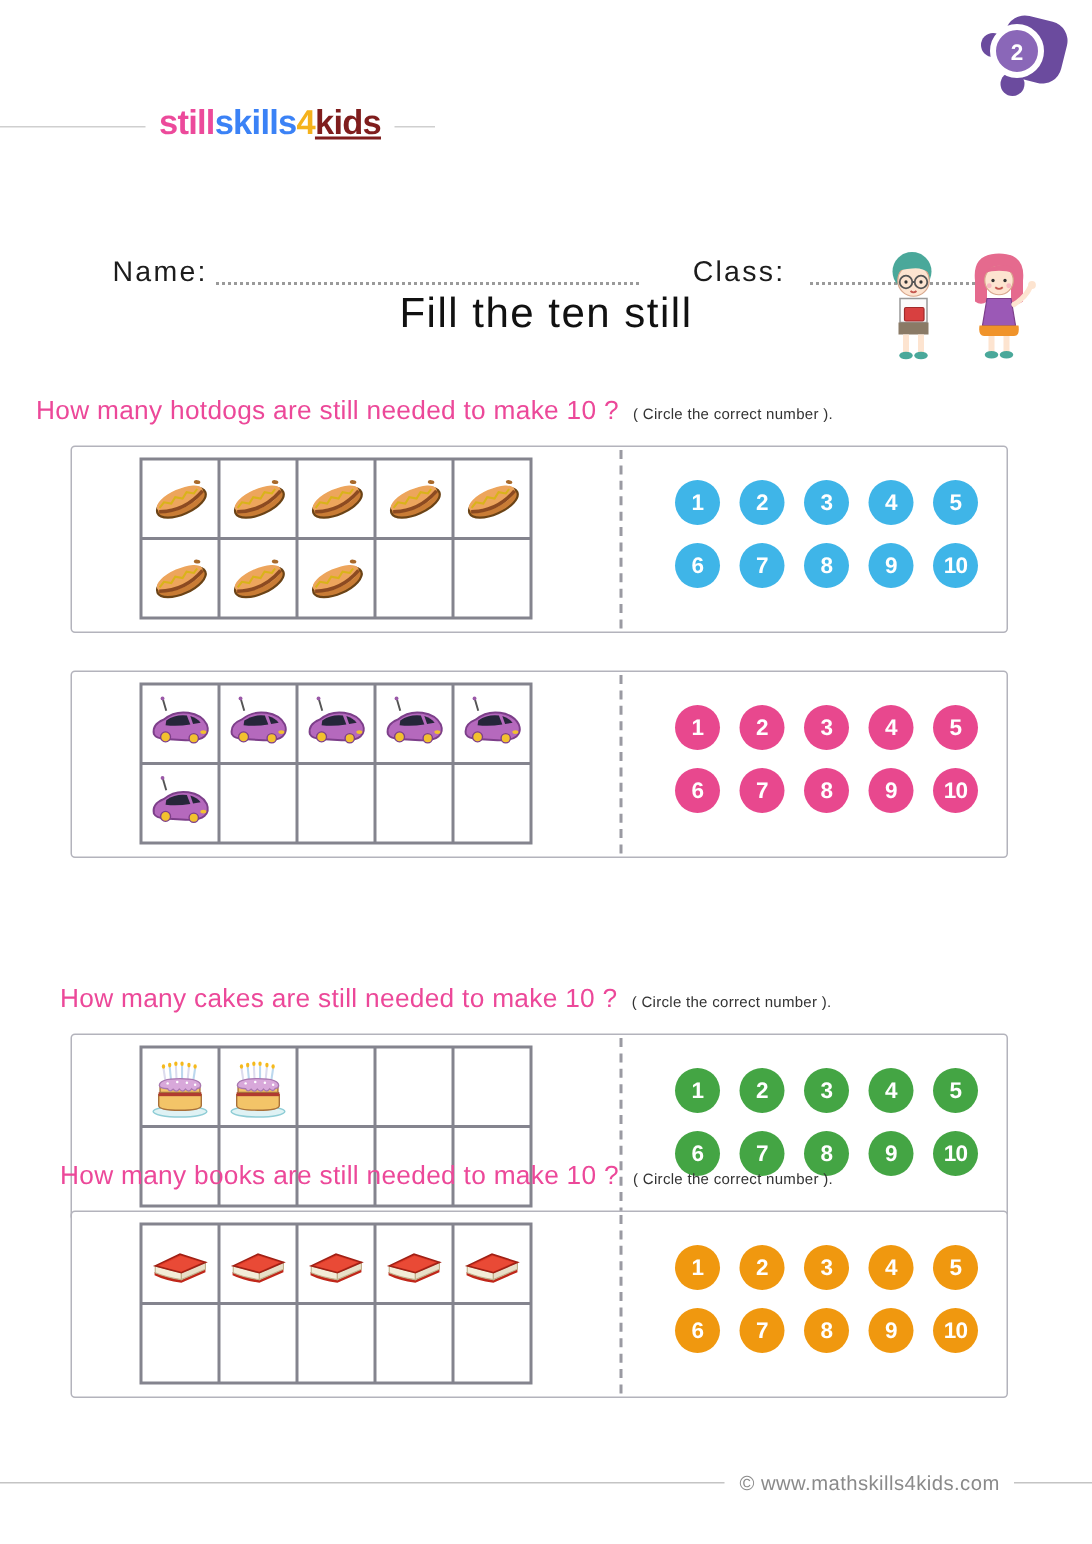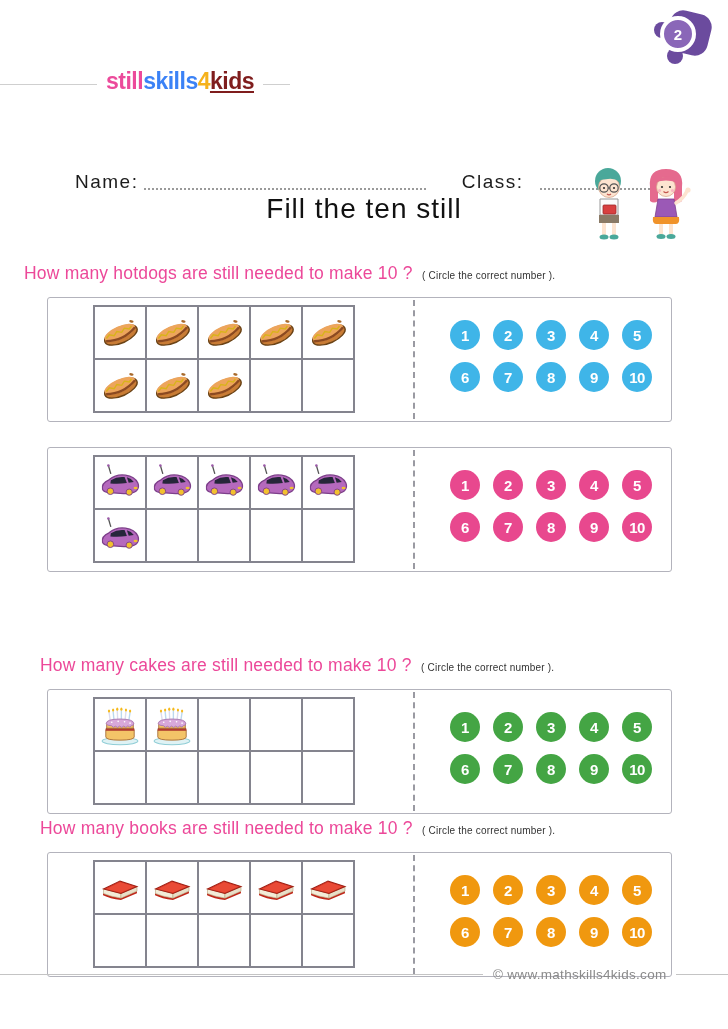--- a/index.html
+++ b/index.html
@@ -19,21 +19,21 @@
   .dot-class { width:120px; margin-left:16px; }
   .class-label { margin-left:36px;margin-top:45px; }
 
   
   .title { position:absolute; top:193px; left:0; width:728px; text-align:center;
     font-size:28px; letter-spacing:1px; color:#111; }
   .kids { position:absolute; top:165px; right:22px; width:138px; height:84px; }
 
   
   .question { position:absolute; left:0; width:728px; }
-  .q1 { top:258px; } .q2 { top:438px; } .q3 { top:618px;margin-top:32px; } .q4 { top:813px; }
+  .q1 { top:258px; } .q2 { top:438px; } .q3 { top:618px;margin-top:32px; } .q4 { top:768px; }
   .q-prompt { height:30px; line-height:30px; margin-left:40px; white-space:nowrap; }
   .q1 .q-prompt { margin-left:24px; }
   .prompt-main { font-size:17.5px; letter-spacing:0.2px; color:#ec4899; }
   .prompt-hint { font-size:10px; letter-spacing:0.2px; color:#333; margin-left:5px; }
   .q-box { position:relative; margin:9px 0 0 47px; width:625px; height:125px;
     border:1.5px solid #b3b3bc; border-radius:3px; background:#fff; }
   .tf-grid { position:absolute; left:45px; top:7px; display:grid;
     grid-template-columns:repeat(5,50px); grid-auto-rows:51px; gap:2px;
     background:#84848e; padding:2px; }
   .tf-cell { background:#fff; display:flex; align-items:center; justify-content:center; }
@@ -43,21 +43,21 @@
     grid-template-columns:repeat(5,30px); gap:12px 13px; }
   .num-circle { width:30px; height:30px; border-radius:50%; color:#fff;
     display:flex; align-items:center; justify-content:center;
     font-size:15px; font-weight:600; letter-spacing:-0.5px; }
 
   
   .footer { position:absolute; top:967px; left:0; right:0; display:flex;
     align-items:center; font-size:13.5px; color:#8a8a8a; letter-spacing:0.3px; }
   .f-rule-l { width:483px; border-top:1px solid #c4c4c4; }
   .f-rule-r { flex:1; border-top:1px solid #c4c4c4; }
-  .f-text { margin:0 10px; white-space:nowrap; }
+  .f-text { margin:14px 10px; white-space:nowrap; }
   .defs { position:absolute; width:0; height:0; overflow:hidden; }
 </style>
 </head>
 <body>
 
 <svg class="defs" aria-hidden="true">
   <defs>
     <symbol id="icon-hotdog" viewBox="0 0 48 48">
       <g transform="rotate(-24 24 24)">
         <ellipse cx="24" cy="26.5" rx="19" ry="8.5" fill="#c97c35" stroke="#6b4316" stroke-width="1.6"></ellipse>

